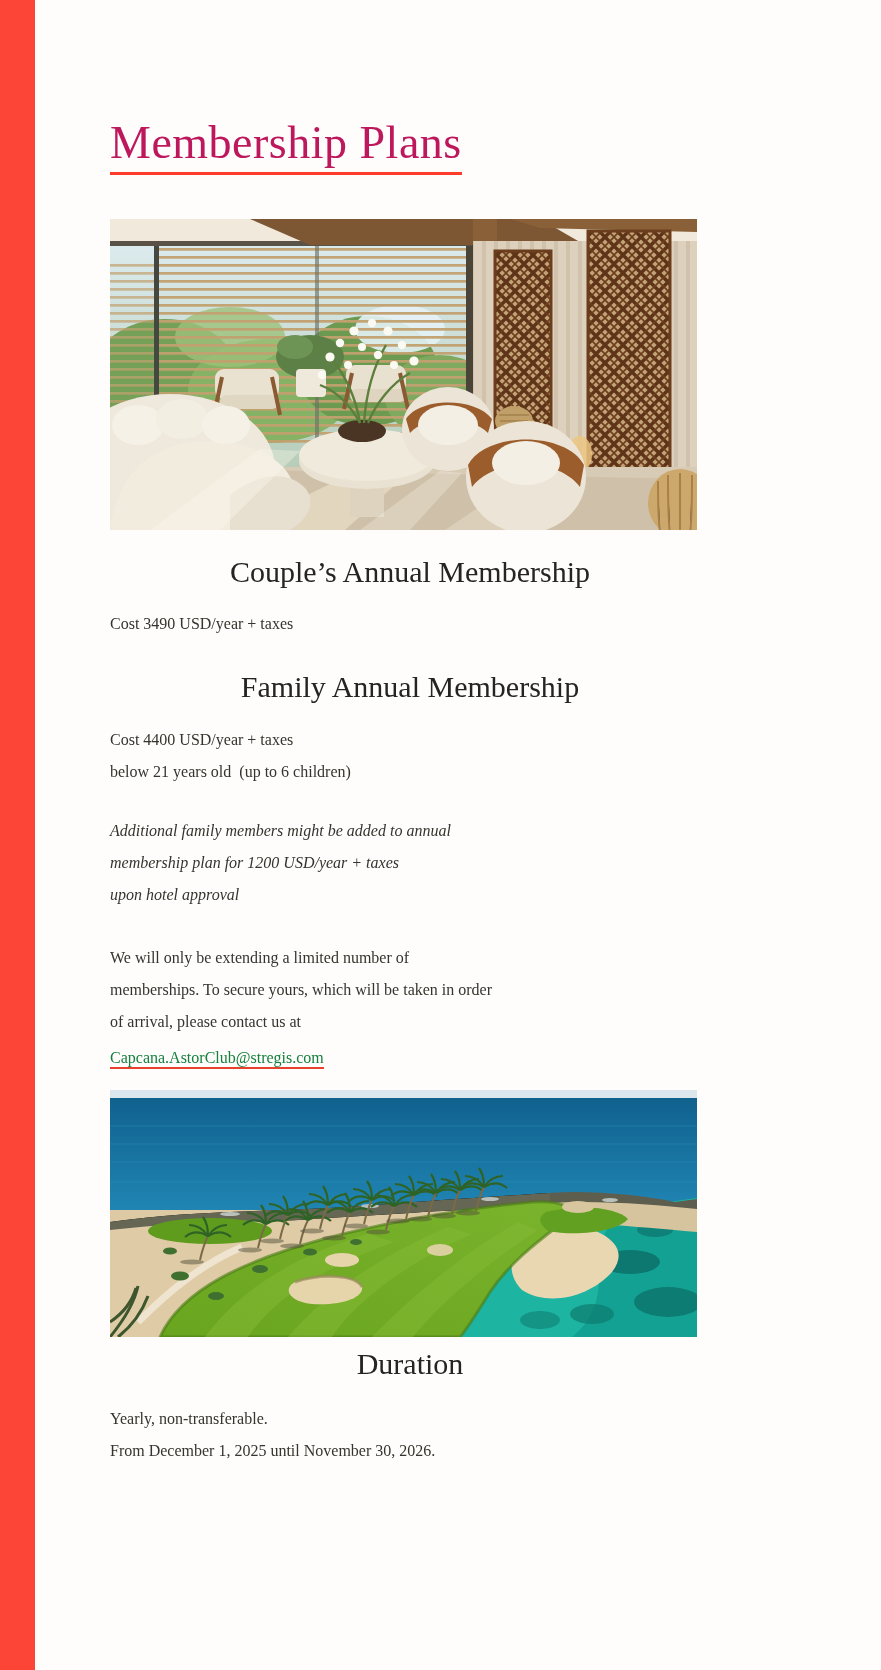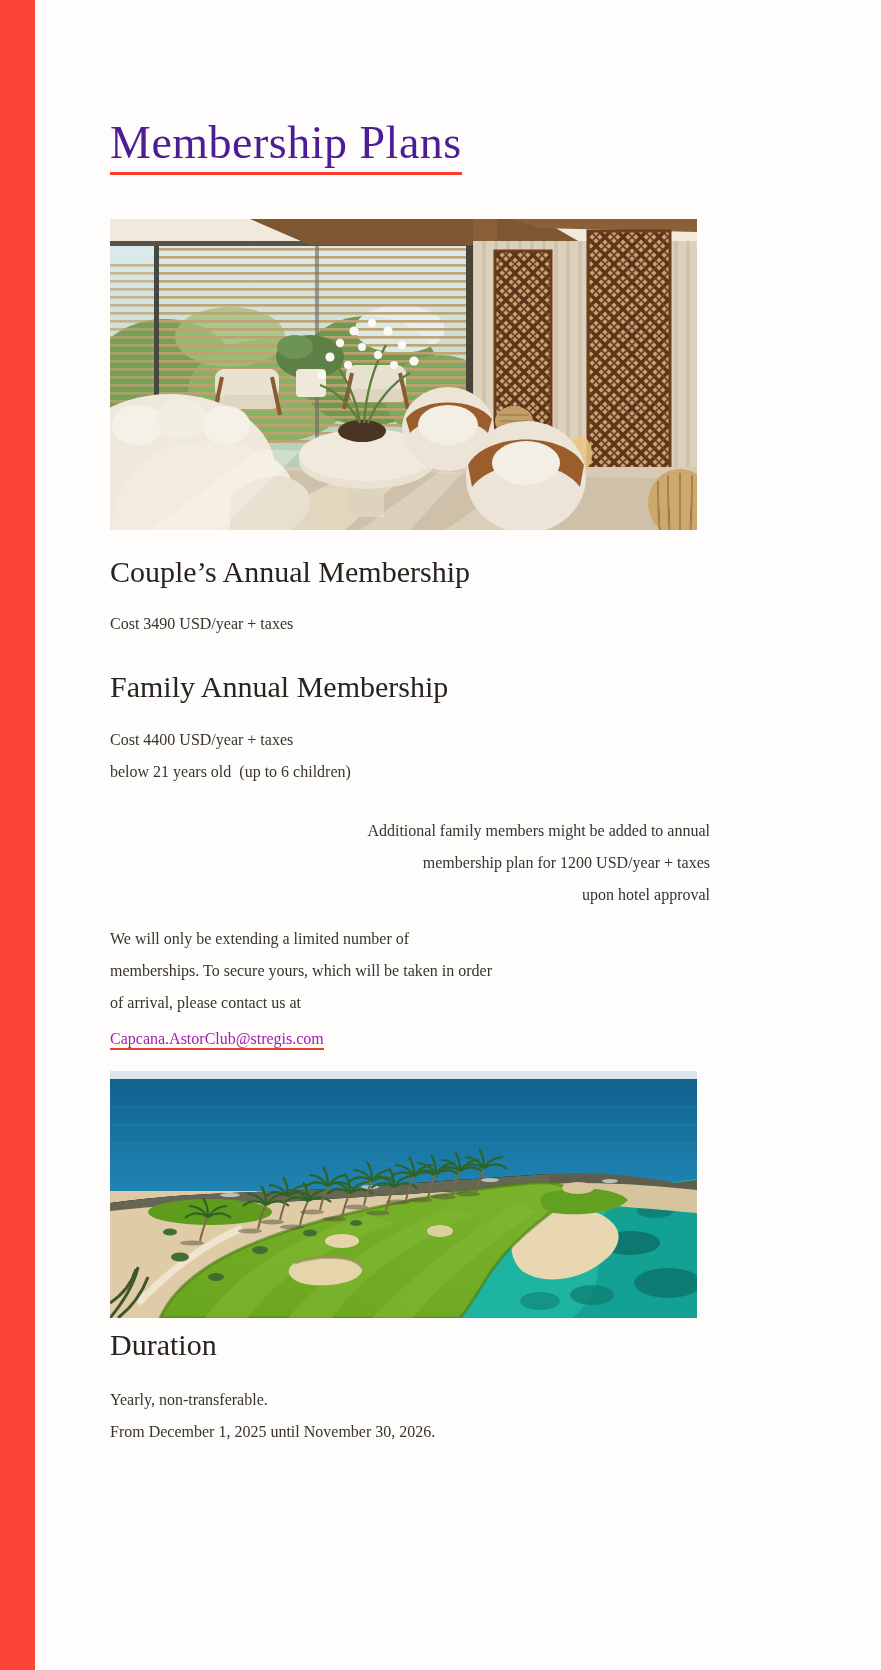--- a/index.html
+++ b/index.html
@@ -25,48 +25,49 @@
   }
   .content{
     margin-left:110px;
     width:600px;
   }
   h1.title{
     display:table;
     margin:118px 0 0 0;
     font-size:46px;line-height:50px;
     font-weight:400;
-    color:#4c1d95;
+    color:#be185d;
     padding-bottom:4px;
     border-bottom:3px solid #ff3b2c;
     letter-spacing:0.5px;
   }
   figure{margin:0;padding:0;line-height:0;}
   figure.lounge{margin-top:44px;}
   figure.golf{margin-top:16px;}
   figure svg{display:block;}
   h2{
     font-weight:400;
     font-size:30px;line-height:36px;
     color:var(--heading-text);
     margin:0;
+    text-align:center;
   }
   h2.h-couple{margin-top:24px;}
   h2.h-family{margin-top:29px;}
   h2.h-duration{margin-top:9px;}
   .para{margin:0;font-size:16px;line-height:32px;color:var(--body-text);}
   .para .line{white-space:pre;}
   .p-couple{margin-top:18px;}
   .p-family{margin-top:19px;}
-  .p-additional{margin-top:27px;text-align:right;}
-  .p-contact{margin-top:12px;}
+  .p-additional{margin-top:27px;font-style:italic;}
+  .p-contact{margin-top:31px;}
   .p-link{margin-top:4px;}
   .p-duration{margin-top:21px;}
   a.email{
-    color:#a21caf;
+    color:#15803d;
     text-decoration:none;
     border-bottom:2px solid #e8422f;
     padding-bottom:1px;
     cursor:pointer;
     margin-top:25px;
   }
 </style>
 </head>
 <body>
 

